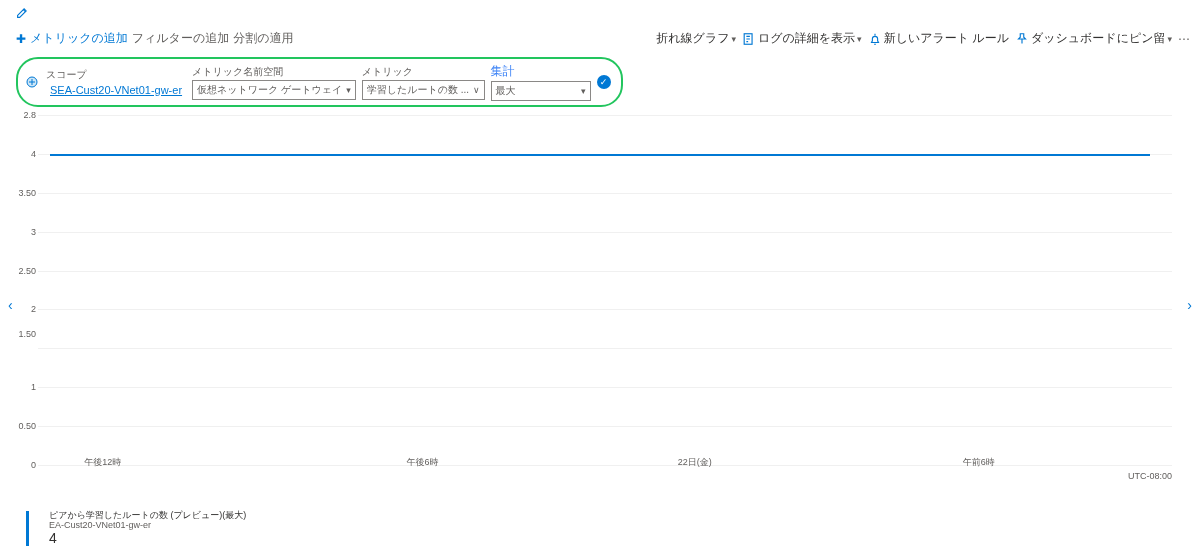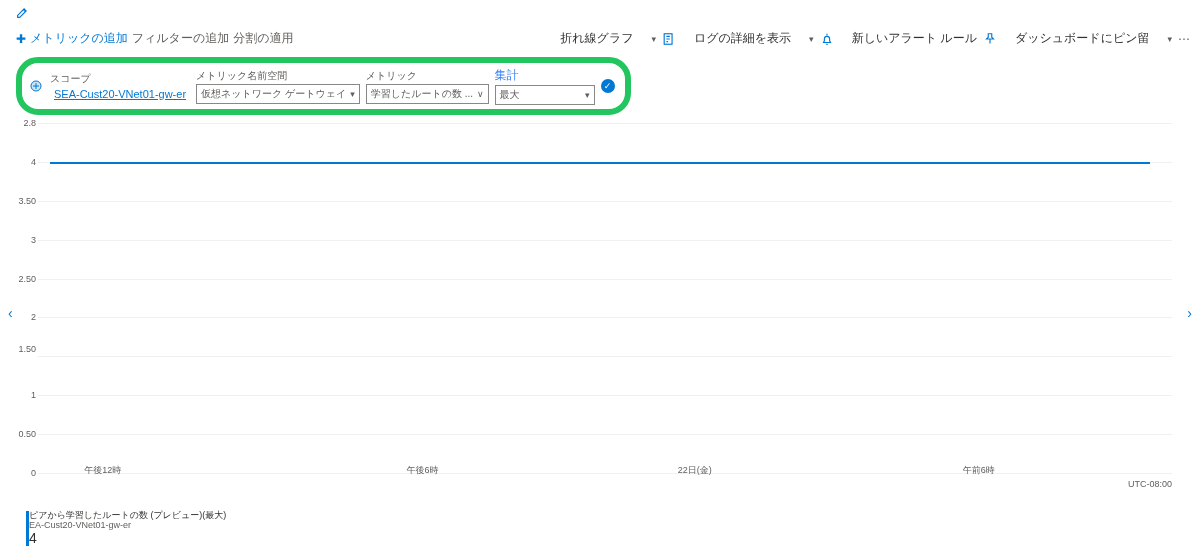--- a/index.html
+++ b/index.html
@@ -63,28 +63,28 @@
       display: flex;
       align-items: center;
       gap: 6px;
       font-size: 12px;
       color: #323130;
     }
     .toolbar-right .link {
       cursor: pointer;
       display: inline-flex;
       align-items: center;
-      gap: 18px;
+      gap: 2px;
       white-space: nowrap;
     }
     .toolbar-right svg { width: 14px; height: 14px; }
     .chevron-down { font-size: 9px; color: #605e5c; }
     .metric-config {
       margin: 4px 16px 8px 16px;
-      border: 6px solid #22c55e;
+      border: 2px solid #22c55e;
       border-radius: 22px;
       display: inline-flex;
       align-items: center;
       padding: 4px 10px 4px 6px;
       gap: 6px;
       font-size: 11px;
       position: relative;
     }
     .config-icon {
       width: 16px; height: 16px;
@@ -174,21 +174,21 @@
       bottom: 14px;
       font-size: 9px;
       color: #605e5c;
     }
     .legend {
       position: absolute;
       left: 26px;
       bottom: 6px;
       display: flex;
       align-items: stretch;
-      gap: 0;
+      gap: 20px;
     }
     .legend-bar {
       width: 3px;
       background: #0078d4;
     }
     .legend-text { display: flex; flex-direction: column; line-height: 1.1; }
     .legend-title { font-size: 9px; color: #323130; }
     .legend-sub { font-size: 9px; color: #605e5c; }
     .legend-value { font-size: 14px; color: #323130; font-weight: 400; }
   </style>
@@ -292,21 +292,21 @@
       <div class="y-tick" style="top: 38.8889px;">4</div>
       <div class="gridline" style="top: 77.7778px;"></div>
       <div class="y-tick" style="top: 77.7778px;">3.50</div>
       <div class="gridline" style="top: 116.667px;"></div>
       <div class="y-tick" style="top: 116.667px;">3</div>
       <div class="gridline" style="top: 155.556px;"></div>
       <div class="y-tick" style="top: 155.556px;">2.50</div>
       <div class="gridline" style="top: 194.444px;"></div>
       <div class="y-tick" style="top: 194.444px;">2</div>
       <div class="gridline" style="top: 233.333px;"></div>
-      <div class="y-tick" style="top: 226px;">1.50</div>
+      <div class="y-tick" style="top: 219px;">1.50</div>
       <div class="gridline" style="top: 272.222px;"></div>
       <div class="y-tick" style="top: 272.222px;">1</div>
       <div class="gridline" style="top: 311.111px;"></div>
       <div class="y-tick" style="top: 311.111px;">0.50</div>
       <div class="gridline" style="top: 350px;"></div>
       <div class="y-tick" style="top: 350px;">0</div>
       <div class="data-line" style="top: 38.8889px;"></div>
     </div>
   <div class="tz-label">UTC-08:00</div>
 <div class="x-tick" style="left: 8%;">午後12時</div>

